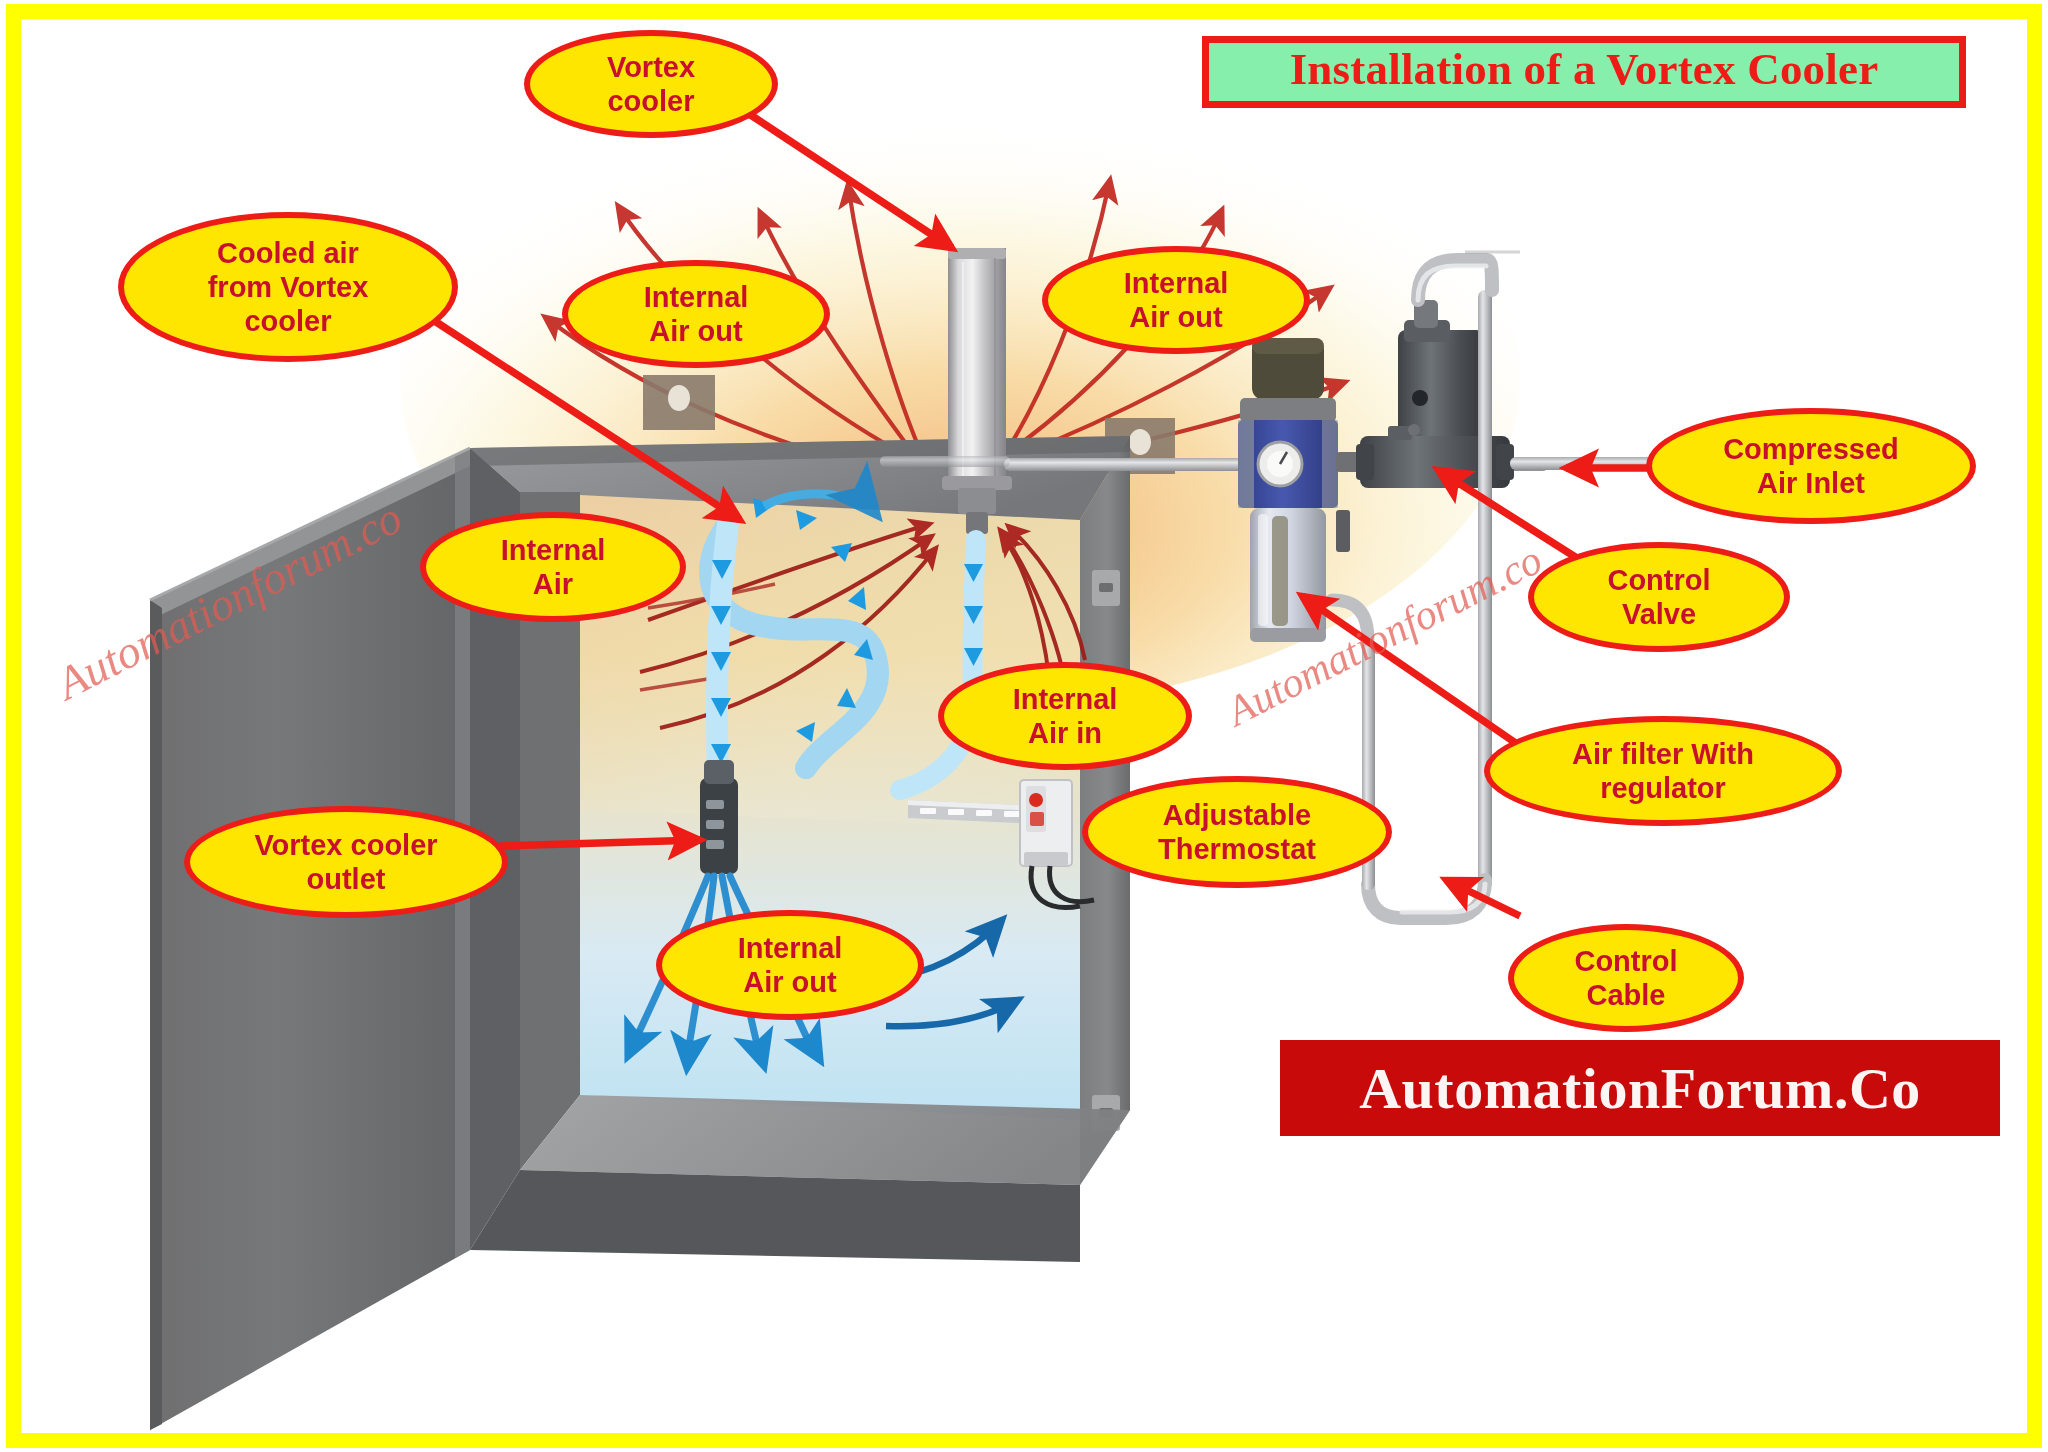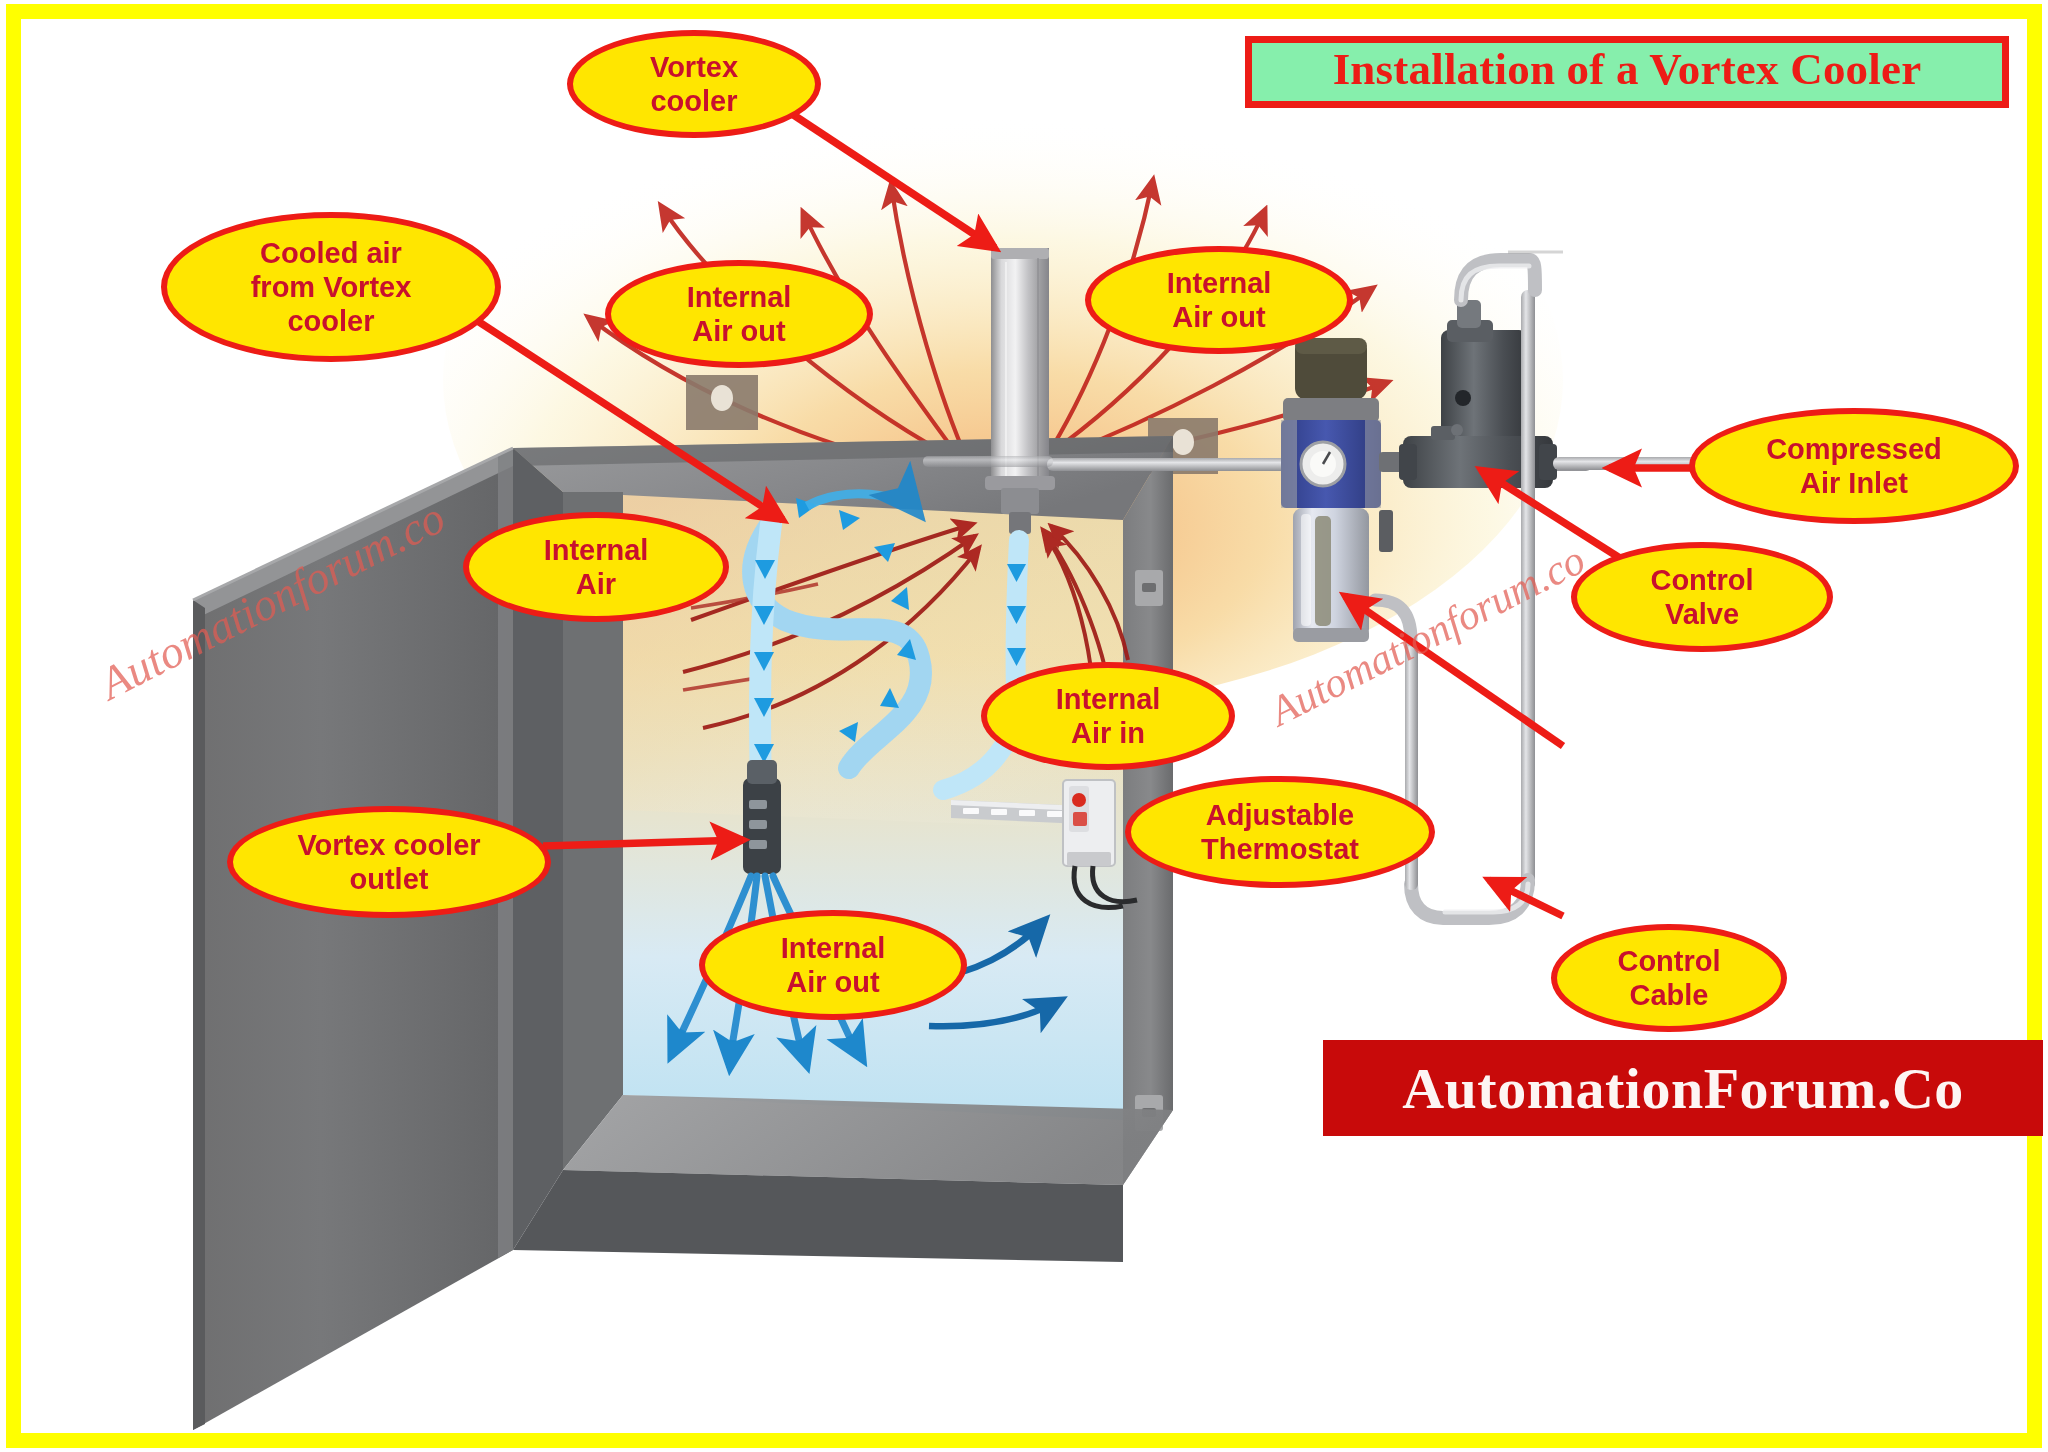--- a/index.html
+++ b/index.html
@@ -18,21 +18,21 @@
   #frame {
     position: absolute;
     left: 6px; top: 4px;
     width: 2036px; height: 1444px;
     border: 15px solid #FFFF00;
     background: #ffffff;
   }
   #canvas {
     position: absolute;
     left: 0; top: 0;
-    width: 1790px; height: 1452px; margin-left: 43px;
+    width: 1790px; height: 1452px;
   }
   svg.layer {
     position: absolute; left: 0; top: 0;
     width: 2048px; height: 1452px;
     overflow: visible;
   }
 
   
   #title-plate {
     position: absolute;
@@ -487,20 +487,24 @@
     <div class="callout c-sm" style="left:1528px; top:542px;  width:262px; height:110px;">
       <span>Control
 Valve</span>
     </div>
 
     <div class="callout c-sm" style="left:938px;  top:662px;  width:254px; height:108px;">
       <span>Internal
 Air in</span>
     </div>
 
+    <div class="callout c-sm" style="left:1484px; top:716px;  width:358px; height:110px;">
+      <span>Air filter With
+regulator</span>
+    </div>
 
     <div class="callout c-sm" style="left:184px;  top:806px;  width:324px; height:112px;">
       <span>Vortex cooler
 outlet</span>
     </div>
 
     <div class="callout c-sm" style="left:1082px; top:776px;  width:310px; height:112px;justify-content:center;">
       <span>Adjustable
 Thermostat</span>
     </div>

